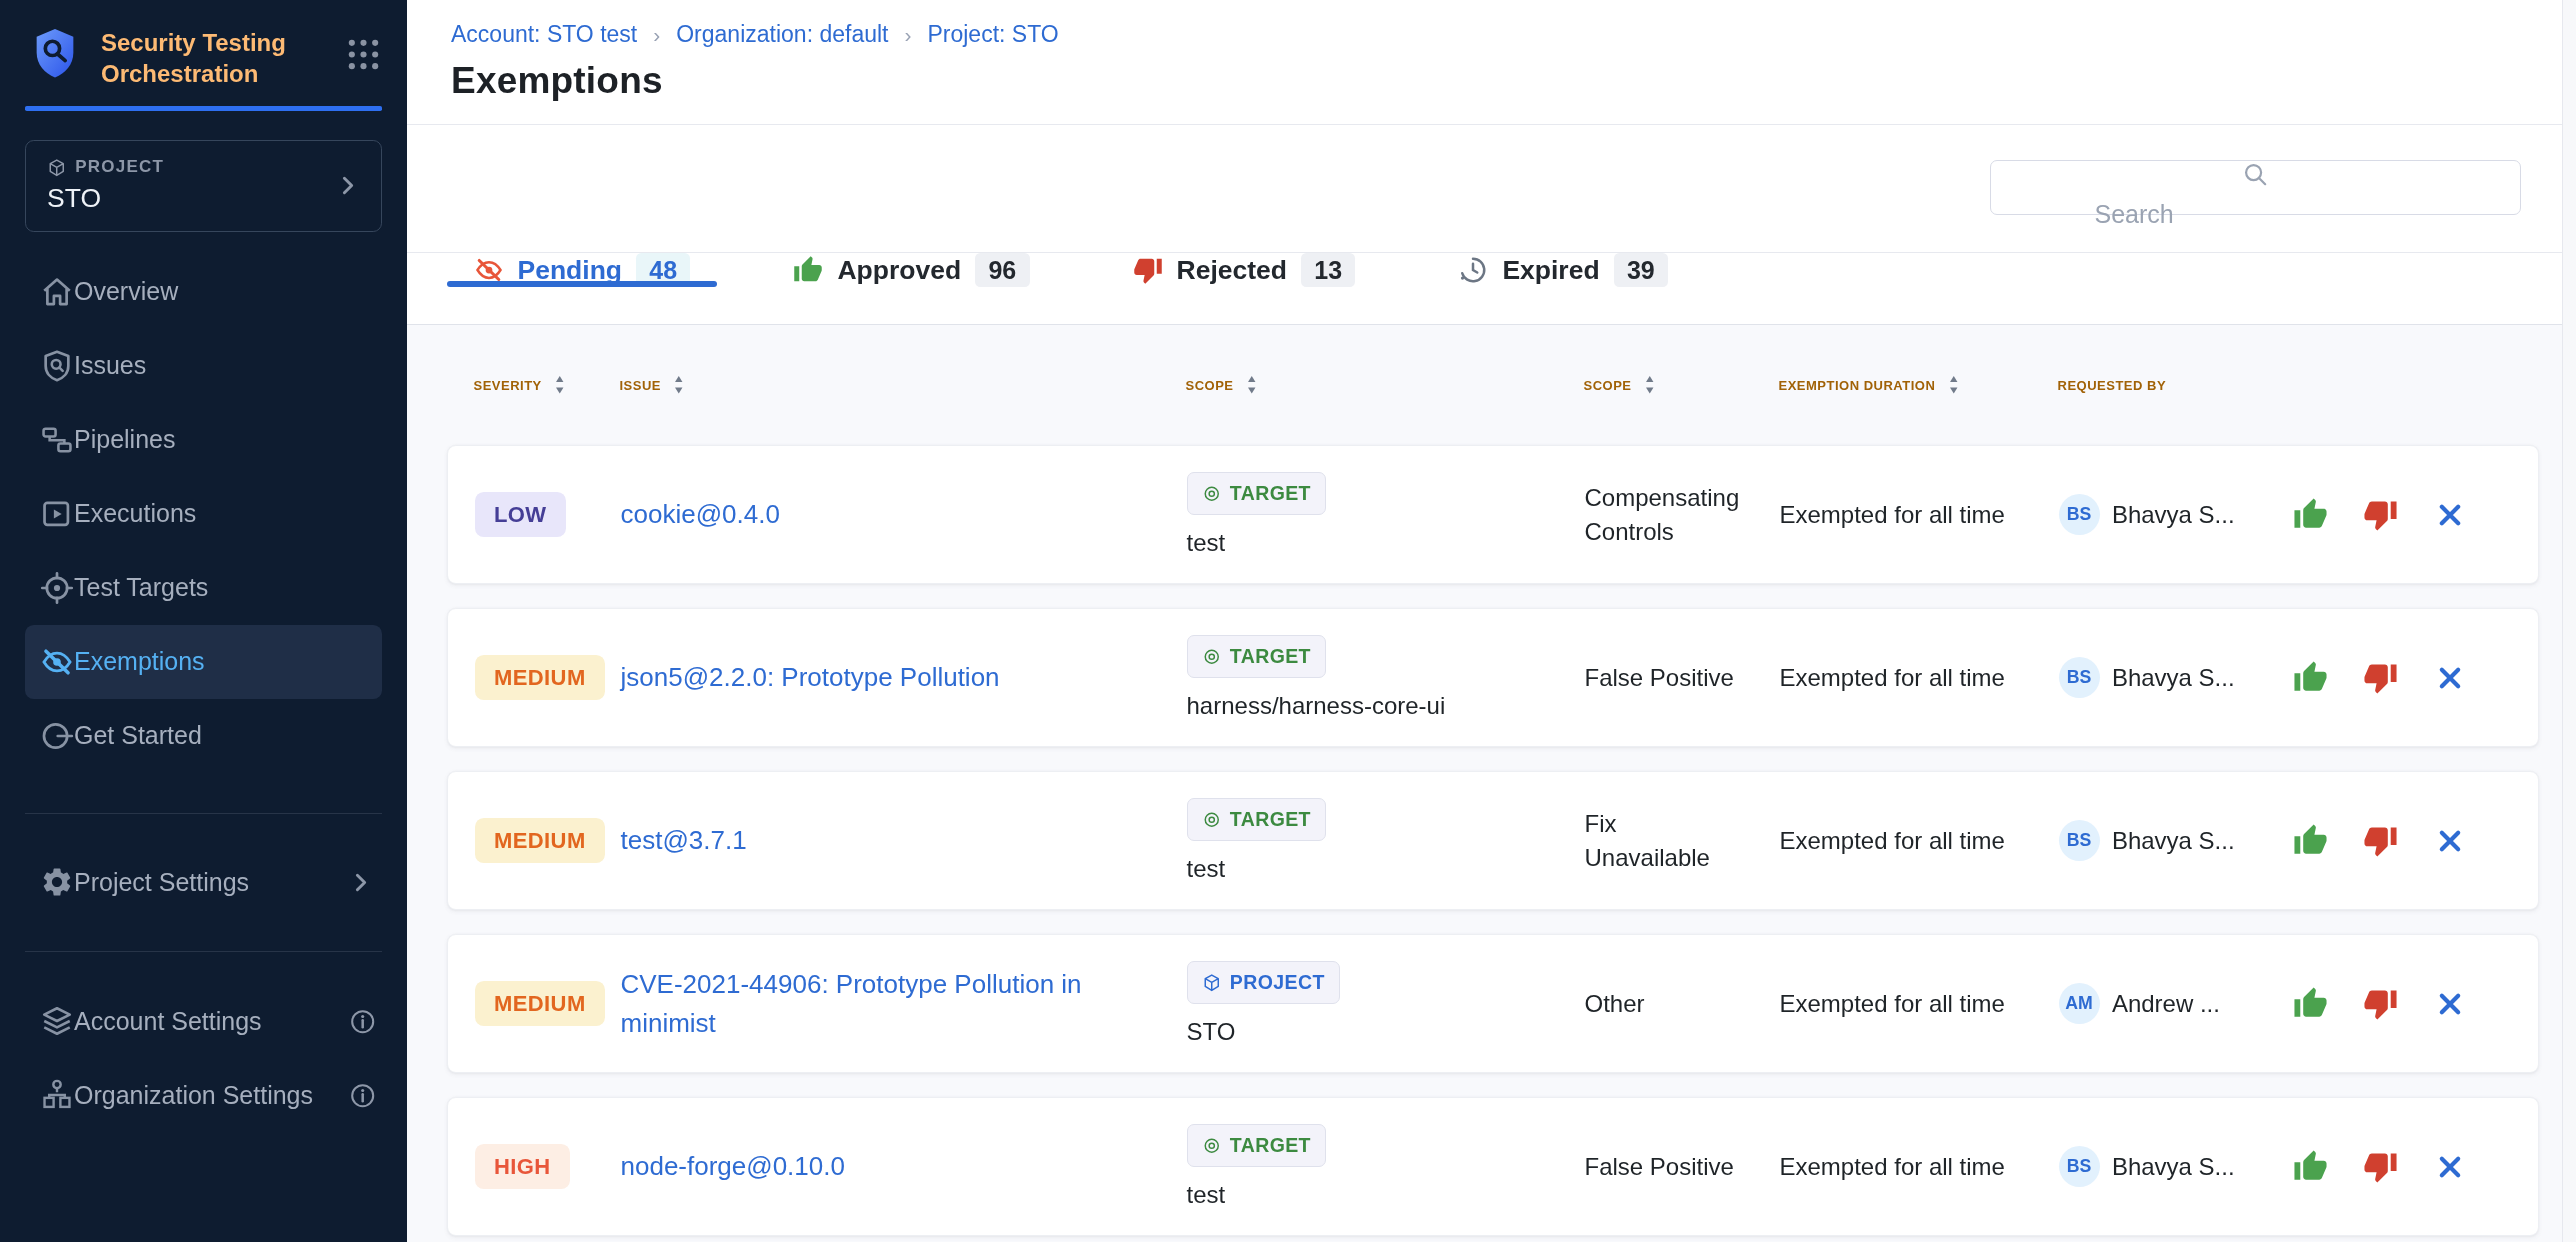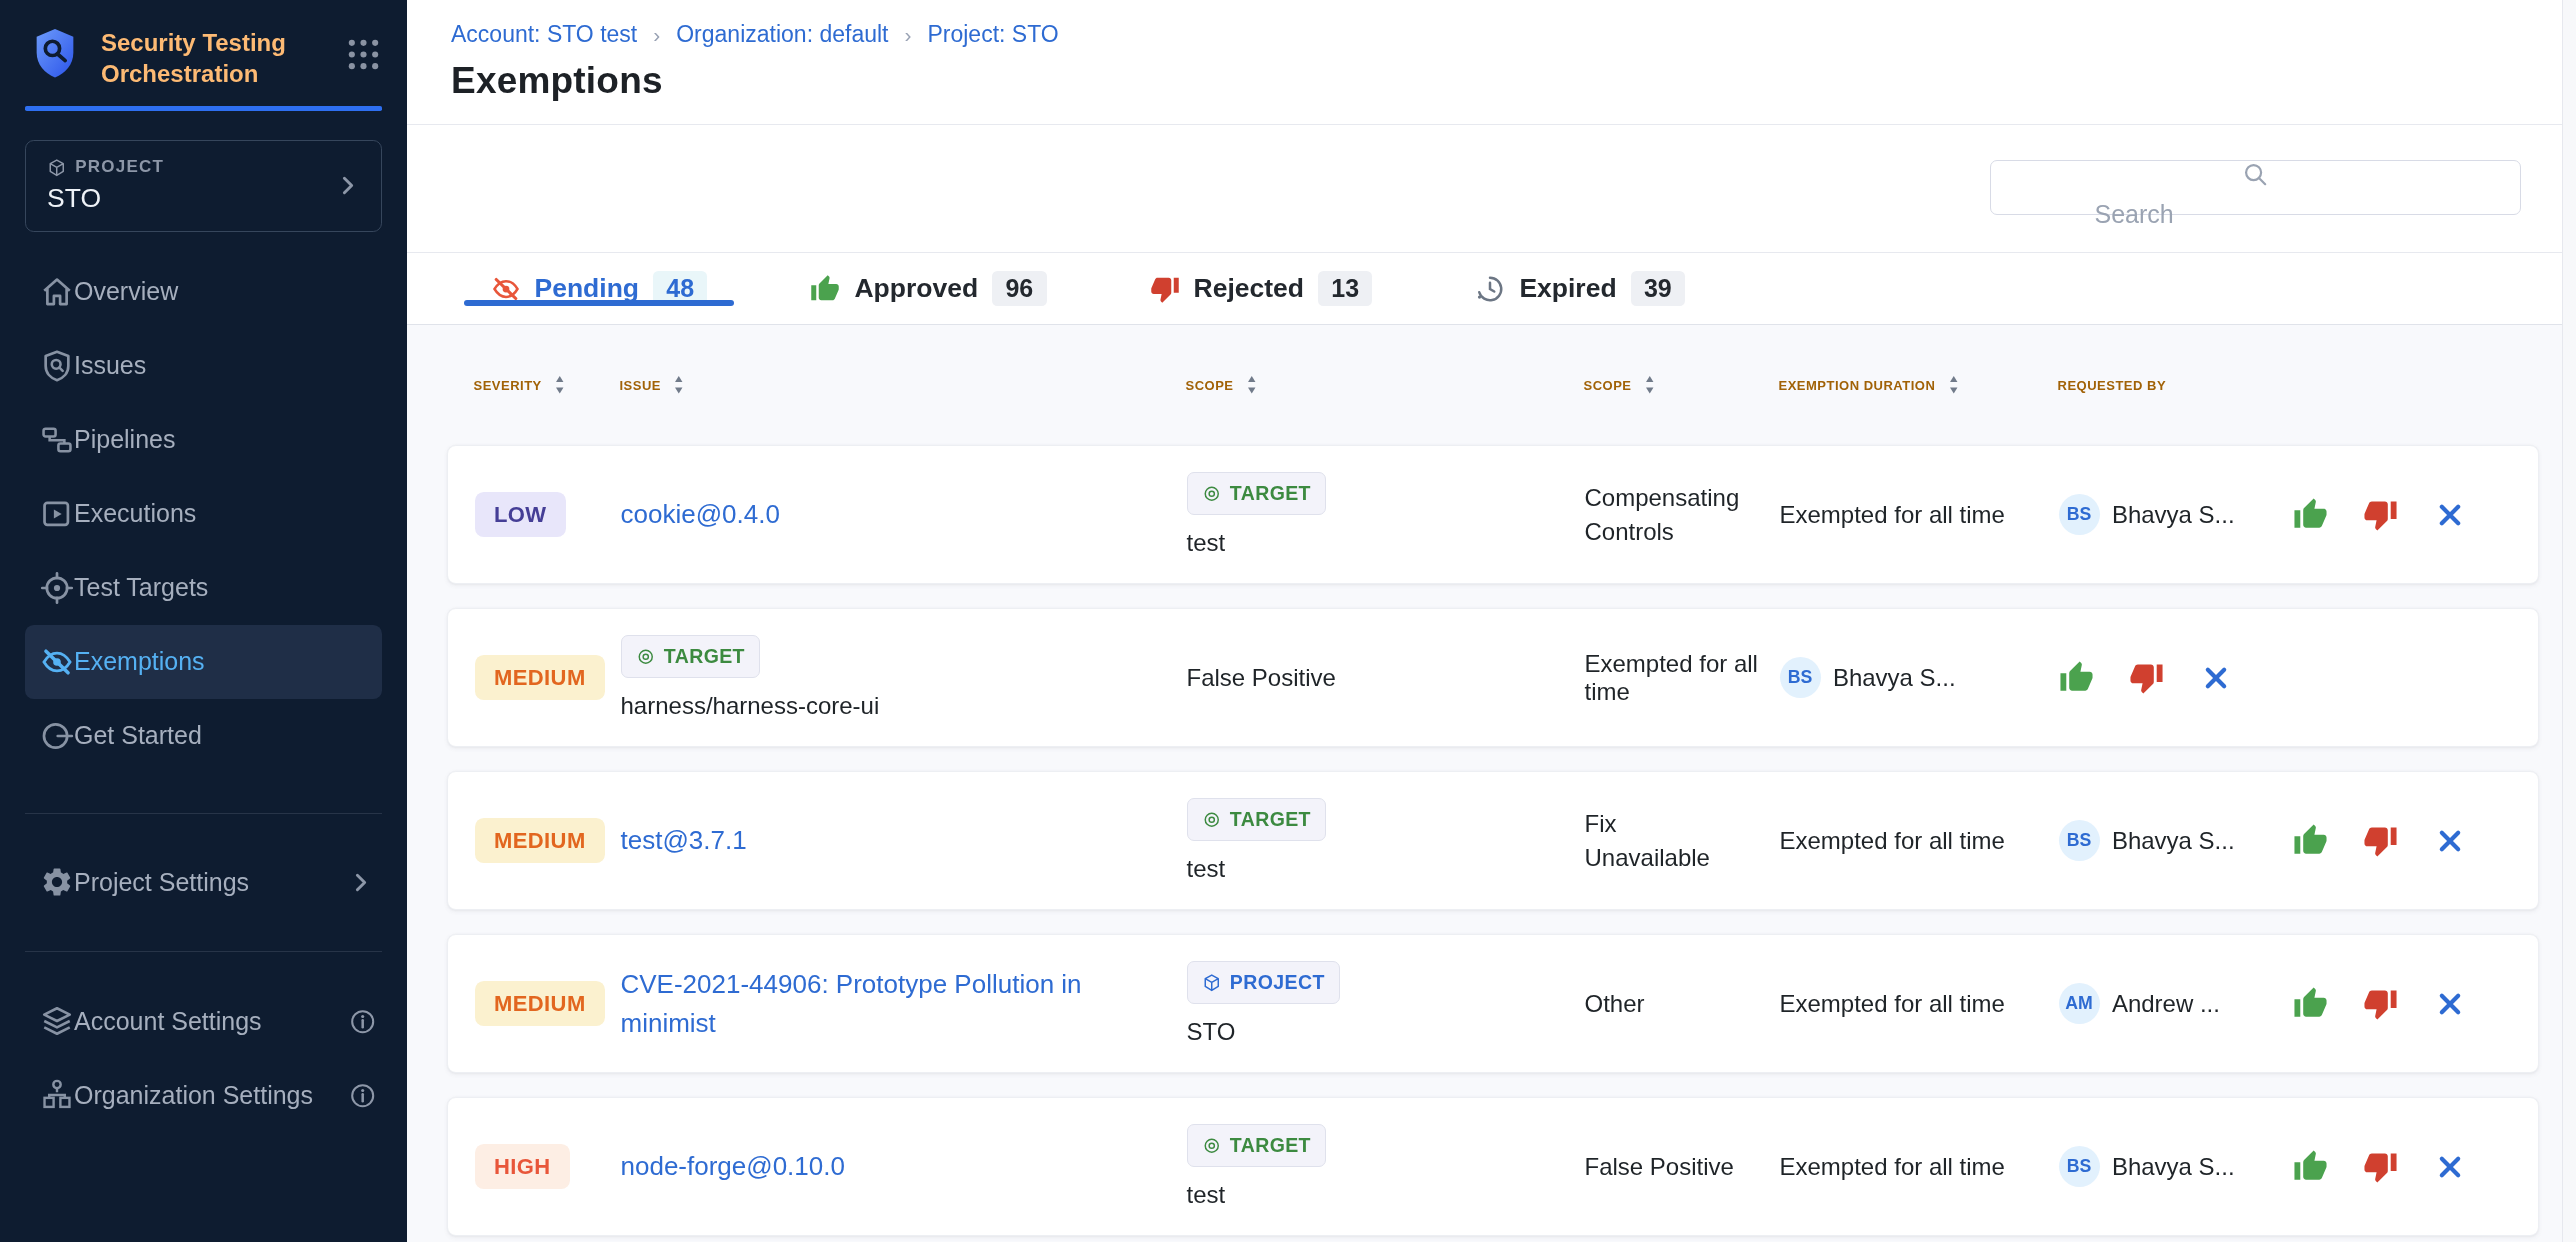--- a/index.html
+++ b/index.html
@@ -39,21 +39,21 @@
   .breadcrumb a { color:#2e6bd2; text-decoration:none; cursor:pointer; }
   .crumb-sep { color:#98a1b3; font-size:21px; }
   .page-title { margin-top:12.4px; font-size:37px; font-weight:700; color:#1d2126; letter-spacing:0.2px; }
 
   .toolbar-row { position:relative; height:128px; border-bottom:0.9px solid #e7e9ef; background:#fff; }
   .search-box { position:absolute; top:35px; right:55px; width:531px; height:55px; border:1.3px solid #d8dbe6; border-radius:7px; background:#fff; display:flex; align-items:center; padding:0 17.7px; gap:12.4px;flex-direction:column; }
   .search-box .sico { width:26.5px; height:26.5px; color:#9aa3b2; flex:0 0 26.5px; }
   .search-box input { border:none; outline:none; flex:1; font-size:25px; font-family:inherit; color:#333; background:transparent; }
   .search-box input::placeholder { color:#9aa3b2; }
 
-  .tabs-row { height:72px; border-bottom:0.9px solid #e0e3ea; background:#fff; display:flex; align-items:center; padding-left:57px; gap:50px; }
+  .tabs-row { height:72px; border-bottom:0.9px solid #e0e3ea; background:#fff; display:flex; align-items:flex-start; padding-left:40px; gap:50px; }
   .tab { position:relative; display:flex; align-items:center; gap:14px; padding:0 26.5px; font-size:26.5px; font-weight:600; color:#23282e; cursor:pointer; }
   .tab .tico { width:30px; height:30px; flex:0 0 30px; }
   .tab-count { padding:2.7px 13.3px; border-radius:5.3px; background:#eef0f4; color:#23282e; font-size:25px; font-weight:600; }
   .tab.active { color:#2e6bd2; }
   .tab.active .tab-count { background:#e9f6f9; color:#2e6bd2; }
   .tab.active::after { content:""; position:absolute; left:0; right:0; bottom:0; height:6.2px; border-radius:4.4px; background:#2e6bd2; }
   .ico-pending { color:#e8563a; } .ico-approved { color:#4ba24e; } .ico-rejected { color:#d0402f; } .ico-expired { color:#6c7684; }
 
   .table-area { flex:1; background:#f8f9fc; padding:0 37px 0 40px; overflow:hidden; }
   .row-grid { display:grid; grid-template-columns:146px 566px 398px 195px 279px 234px 1fr; }
@@ -431,20 +431,21 @@
           <button class="act-btn close">
               <svg viewBox="0 0 32 32" width="28" height="28">
                 <use href="#i-x"></use>
               </svg>
             </button>
         </div>
       </div>
 
       <div class="row-grid card">
         <div class="cell"><span class="sev-badge medium">MEDIUM</span></div>
+        <div class="cell issue-cell"><a class="issue-link">json5@2.2.0: Prototype Pollution</a></div>
         <div class="cell scope-cell">
           <span class="scope-badge target">
             <svg class="bico" viewBox="0 0 22 22" width="19.5" height="19.5">
                 <use href="#i-rings"></use>
               </svg>
             <span>TARGET</span>
           </span>
           <span class="scope-name">harness/harness-core-ui</span>
         </div>
         <div class="cell reason-cell">False Positive</div>

